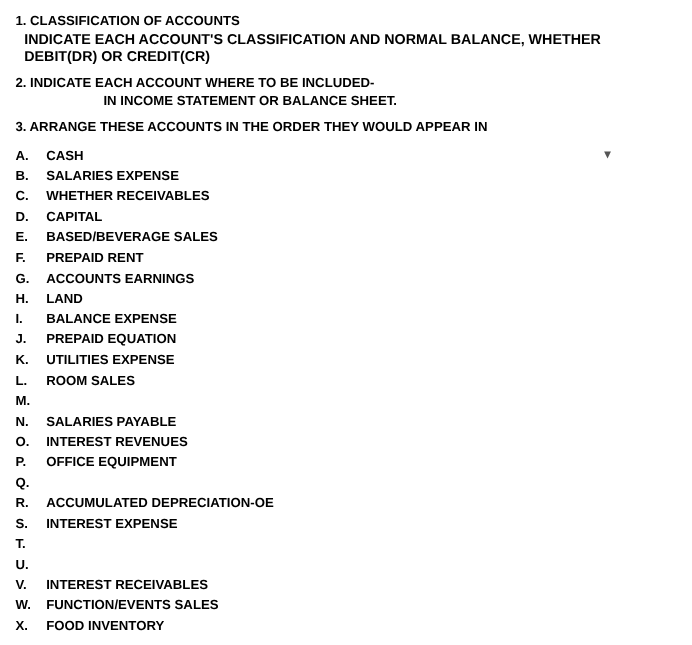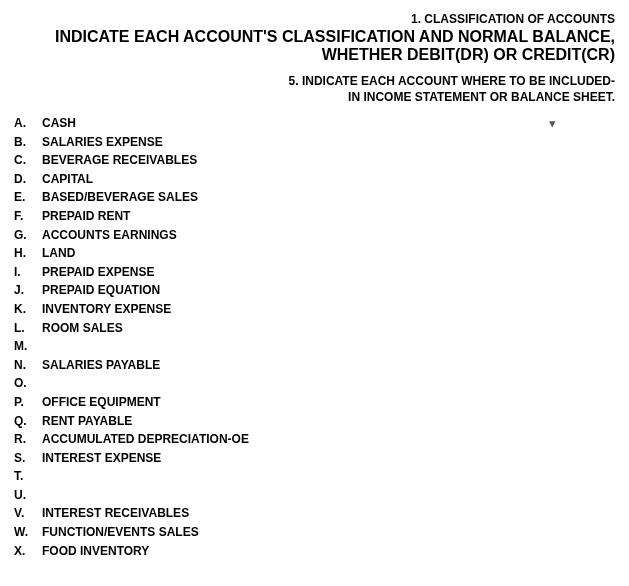--- a/index.html
+++ b/index.html
@@ -11,30 +11,29 @@
       background: #ffffff;
       font-family: Arial, sans-serif;
       font-size: 12px;
       color: #000000;
       width: 629px;
       min-height: 586px;
       padding: 12px 14px;
     }
     .section {
       margin-bottom: 10px;
-      text-align: right;
     }
     .section-title {
       font-weight: bold;
       font-size: 12px;
       margin-bottom: 2px;
     }
     .section-body {
       font-weight: bold;
-      font-size: 16px;
+      font-size: 13px;
       margin-left: 8px;
     }
     .section-body-indent {
       font-weight: bold;
       font-size: 12px;
       margin-left: 36px;
       padding-left: 44px;
     }
     .accounts-list {
       margin-top: 8px;
@@ -61,40 +60,41 @@
 <body>
 
 <div>
 
   <div class="section">
     <div class="section-title">1.  CLASSIFICATION OF ACCOUNTS</div>
     <div class="section-body">INDICATE EACH ACCOUNT'S CLASSIFICATION AND NORMAL BALANCE, WHETHER DEBIT(DR) OR CREDIT(CR)</div>
   </div>
 
   <div class="section">
-    <div class="section-title">5. INDICATE EACH ACCOUNT WHERE TO BE  INCLUDED-</div>
+    <div class="section-title">2. INDICATE EACH ACCOUNT WHERE TO BE  INCLUDED-</div>
     <div class="section-body-indent">IN INCOME STATEMENT OR BALANCE SHEET.</div>
   </div>
 
   <div class="section">
+    <div class="section-title">3.  ARRANGE THESE ACCOUNTS IN THE ORDER THEY WOULD APPEAR IN</div>
   </div>
 
   <div class="accounts-list" id="accounts-container">
   <div class="account-item">
         <span class="account-letter">A.</span>
         <span>CASH</span>
         <span class="dropdown-indicator">▾</span>
       </div>
       <div class="account-item">
         <span class="account-letter">B.</span>
         <span>SALARIES EXPENSE</span>
       </div>
       <div class="account-item">
         <span class="account-letter">C.</span>
-        <span>BEVERAGE RECEIVABLES</span>
+        <span>WHETHER RECEIVABLES</span>
       </div>
       <div class="account-item">
         <span class="account-letter">D.</span>
         <span>CAPITAL</span>
       </div>
       <div class="account-item">
         <span class="account-letter">E.</span>
         <span>BASED/BEVERAGE SALES</span>
       </div>
       <div class="account-item">
@@ -104,51 +104,51 @@
       <div class="account-item">
         <span class="account-letter">G.</span>
         <span>ACCOUNTS EARNINGS</span>
       </div>
       <div class="account-item">
         <span class="account-letter">H.</span>
         <span>LAND</span>
       </div>
       <div class="account-item">
         <span class="account-letter">I.</span>
-        <span>PREPAID EXPENSE</span>
+        <span>BALANCE EXPENSE</span>
       </div>
       <div class="account-item">
         <span class="account-letter">J.</span>
         <span>PREPAID EQUATION</span>
       </div>
       <div class="account-item">
         <span class="account-letter">K.</span>
-        <span>INVENTORY EXPENSE</span>
+        <span>UTILITIES EXPENSE</span>
       </div>
       <div class="account-item">
         <span class="account-letter">L.</span>
         <span>ROOM SALES</span>
       </div>
       <div class="account-item">
         <span class="account-letter">M.</span>
       </div>
       <div class="account-item">
         <span class="account-letter">N.</span>
         <span>SALARIES PAYABLE</span>
       </div>
       <div class="account-item">
         <span class="account-letter">O.</span>
+        <span>INTEREST REVENUES</span>
       </div>
       <div class="account-item">
         <span class="account-letter">P.</span>
         <span>OFFICE EQUIPMENT</span>
       </div>
       <div class="account-item">
         <span class="account-letter">Q.</span>
-        <span>RENT PAYABLE</span>
       </div>
       <div class="account-item">
         <span class="account-letter">R.</span>
         <span>ACCUMULATED DEPRECIATION-OE</span>
       </div>
       <div class="account-item">
         <span class="account-letter">S.</span>
         <span>INTEREST EXPENSE</span>
       </div>
       <div class="account-item">

